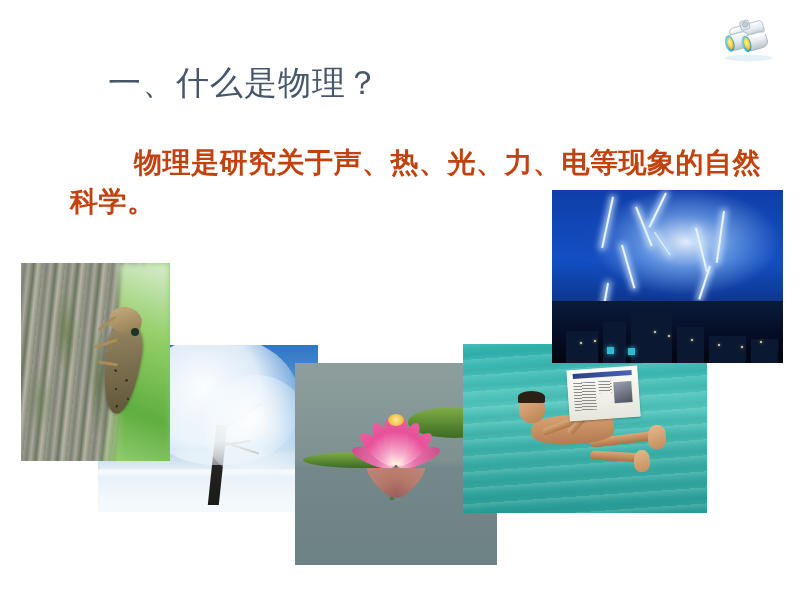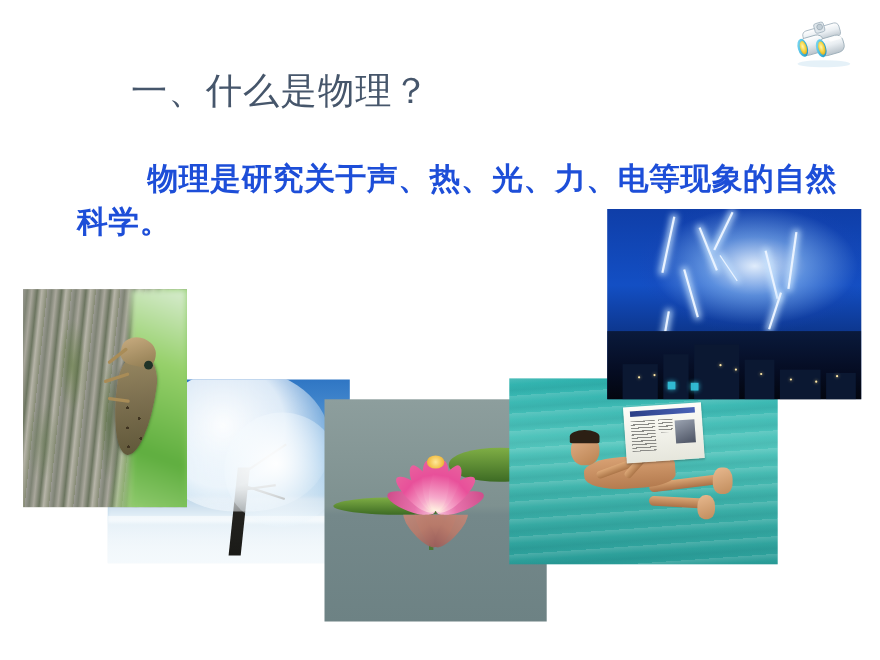--- a/index.html
+++ b/index.html
@@ -14,21 +14,21 @@
     position: relative;
     width: 800px;
     height: 600px;
     background: #ffffff;
     overflow: hidden;
   }
 
   
   #slide-title {
     position: absolute;
-    left: 119px;
+    left: 108px;
     top: 62px;
     font-family: "DejaVu Serif", "Liberation Serif", serif;
     font-size: 33px;
     line-height: 42px;
     letter-spacing: 1px;
     color: #46566b;
     white-space: nowrap;
   }
   #body-text {
     position: absolute;
@@ -319,21 +319,21 @@
         <rect x="25" y="21" width="23" height="16" rx="6" fill="url(#barrelG)" stroke="#9fb0bb" stroke-width="0.8"></rect>
         <ellipse cx="27" cy="29" rx="4.5" ry="8.4" fill="url(#rimG)"></ellipse>
         <ellipse cx="27.6" cy="29" rx="3" ry="6.2" fill="url(#lensG)"></ellipse>
         <rect x="36" y="22.5" width="12" height="3" rx="1.5" fill="#ffffff" opacity="0.75"></rect>
       </g>
     </svg>
   </div>
 
   <div id="slide-title" style="color: rgb(70, 86, 107);">一、什么是物理？</div>
 
-  <div id="body-text" style="color: #1d4ed8;">物理是研究关于声、热、光、力、电等现象的自然科学。</div>
+  <div id="body-text" style="color: #c2410c;">物理是研究关于声、热、光、力、电等现象的自然科学。</div>
 
   <div class="photo" id="photo-cicada" style="left: 21px; top: 263px; width: 149px; height: 198px;">
     <div class="greenbg"></div>
     <div class="bark-moss"></div>
     <div class="cicada-body"></div>
     <div class="cicada-dots"></div>
     <div class="cicada-head"></div>
     <div class="cicada-eye"></div>
     <div class="cicada-leg" style="left:50%;top:30%;width:22px;transform:rotate(-38deg);"></div>
     <div class="cicada-leg" style="left:49%;top:40%;width:24px;transform:rotate(-18deg);"></div>

